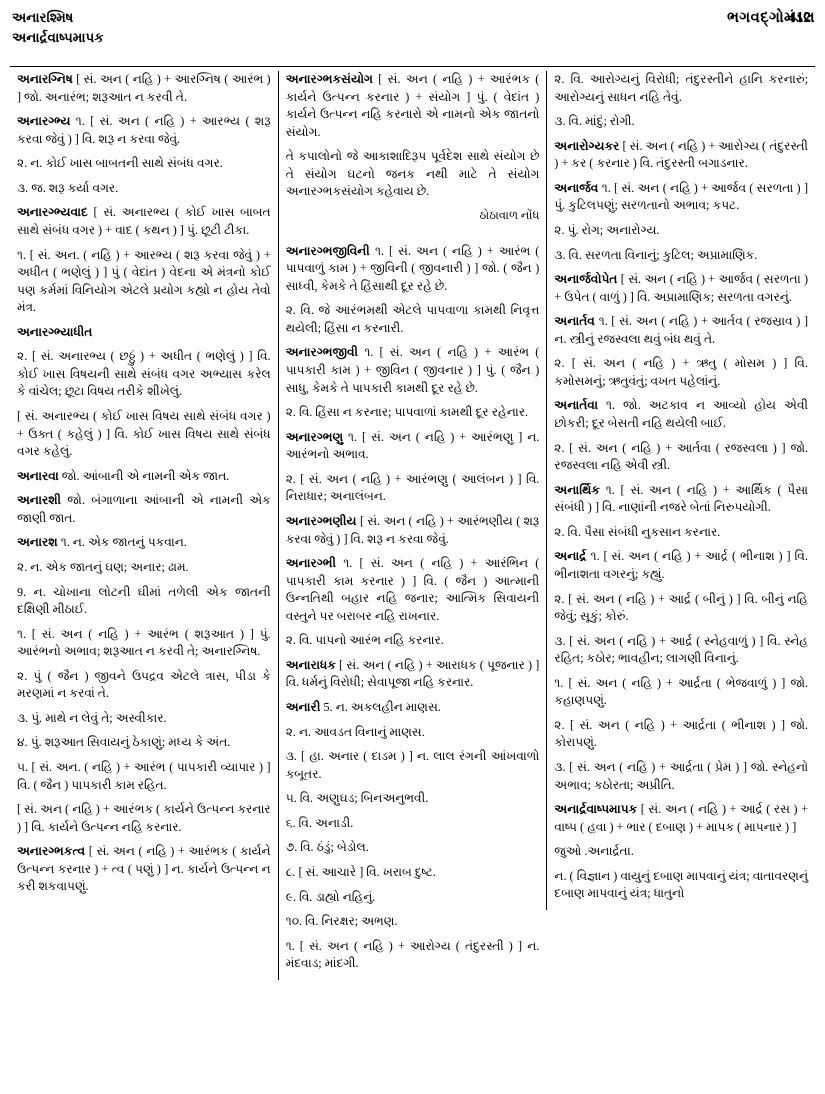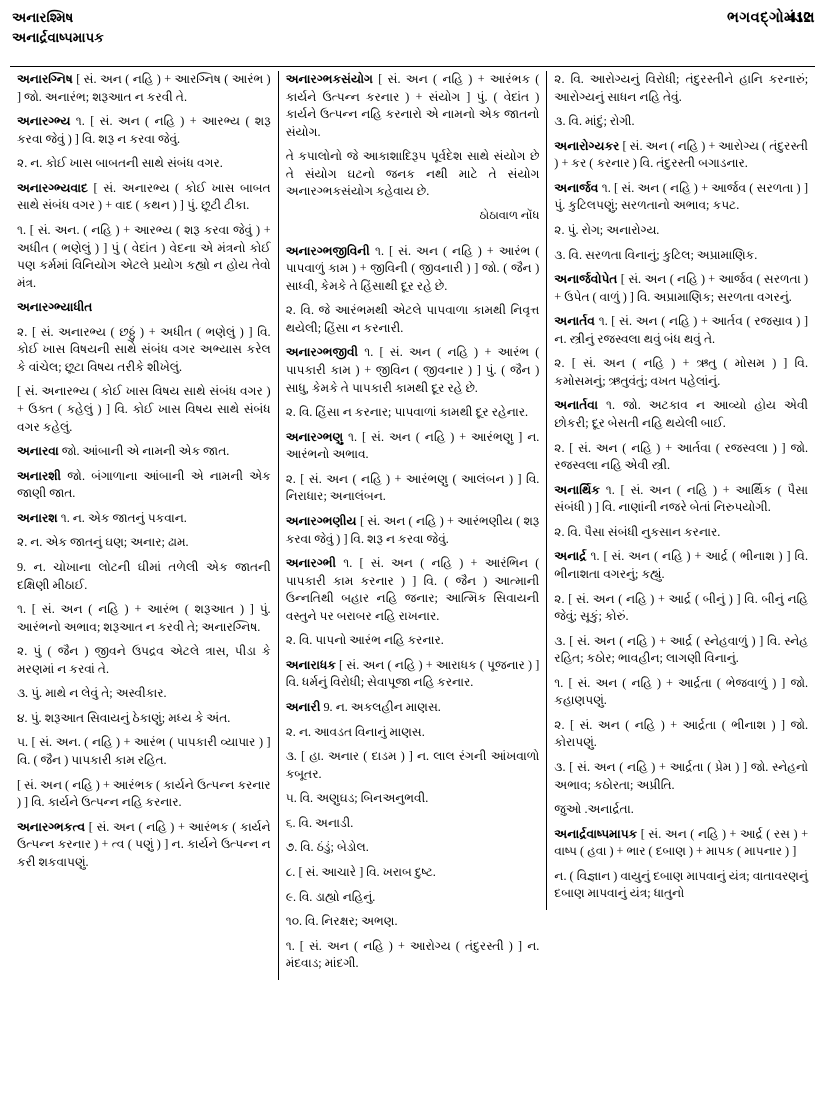--- a/index.html
+++ b/index.html
@@ -105,20 +105,21 @@
   </div>
 
   <hr class="rule">
 
   <div class="cols">
 
     <div class="col">
       <div class="entry"><span class="hw">અનારગ્નિષ</span> <span>[ સં. અન ( નહિ ) + આરગ્નિષ ( આરંભ ) ] જો. અનારંભ; શરૂઆત ન કરવી તે.</span></div>
       <div class="entry"><span class="hw">અનારગ્ભ્ય</span> <span>૧. [ સં. અન ( નહિ ) + આરભ્ય ( શરૂ કરવા જેવું ) ] વિ. શરૂ ન કરવા જેવું.</span></div>
       <div class="entry"><span>૨. ન. કોઈ ખાસ બાબતની સાથે સંબંધ વગર.</span></div>
+      <div class="entry"><span>૩. જ. શરૂ કર્યા વગર.</span></div>
       <div class="entry"><span class="hw">અનારગ્ભ્યવાદ</span> <span>[ સં. અનારભ્ય ( કોઈ ખાસ બાબત સાથે સંબંધ વગર ) + વાદ ( કથન ) ] પું. છૂટી ટીકા.</span></div>
       <div class="entry"><span>૧. [ સં. અન. ( નહિ ) + આરભ્ય ( શરૂ કરવા જેવું ) + અધીત ( ભણેલું ) ] પું ( વેદાંત ) વેદના એ મંત્રનો કોઈ પણ કર્મમાં વિનિયોગ એટલે પ્રયોગ કહ્યો ન હોય તેવો મંત્ર.</span></div>
       <div class="entry"><span class="hw">અનારગ્ભ્યાધીત</span></div>
       <div class="entry"><span class="hw"></span> <span>૨. [ સં. અનારભ્ય ( છઠ્ઠું ) + અધીત ( ભણેલું ) ] વિ. કોઈ ખાસ વિષયની સાથે સંબંધ વગર અભ્યાસ કરેલ કે વાંચેલ; છૂટા વિષય તરીકે શીખેલું.</span></div>
       <div class="entry"><span>[ સં. અનારભ્ય ( કોઈ ખાસ વિષય સાથે સંબંધ વગર ) + ઉક્ત ( કહેલું ) ] વિ. કોઈ ખાસ વિષય સાથે સંબંધ વગર કહેલું.</span></div>
       <div class="entry"><span class="hw">અનારવા</span> <span>જો. આંબાની એ નામની એક જાત.</span></div>
       <div class="entry"><span class="hw">અનારશી</span> <span>જો. બંગાળાના આંબાની એ નામની એક જાણી જાત.</span></div>
       <div class="entry"><span class="hw">અનારશ</span> <span>૧. ન. એક જાતનું પકવાન.</span></div>
       <div class="entry"><span class="hw"></span> <span>૨. ન. એક જાતનું ઘણ; અનાર; ઢામ.</span></div>
       <div class="entry"><span>9. ન. ચોખાના લોટની ઘીમાં તળેલી એક જાતની દક્ષિણી મીઠાઈ.</span></div>
@@ -139,21 +140,21 @@
       <div class="entry"><span class="hw">અનારગ્ભજીવિની</span> <span>૧. [ સં. અન ( નહિ ) + આરંભ ( પાપવાળું કામ ) + જીવિની ( જીવનારી ) ] જો. ( જૈન ) સાધ્વી, કેમકે તે હિંસાથી દૂર રહે છે.</span></div>
       <div class="entry"><span>૨. વિ. જે આરંભમથી એટલે પાપવાળા કામથી નિવૃત્ત થયેલી; હિંસા ન કરનારી.</span></div>
       <div class="entry"><span class="hw">અનારગ્ભજીવી</span> <span>૧. [ સં. અન ( નહિ ) + આરંભ ( પાપકારી કામ ) + જીવિન ( જીવનાર ) ] પું. ( જૈન ) સાધુ, કેમકે તે પાપકારી કામથી દૂર રહે છે.</span></div>
       <div class="entry"><span>૨. વિ. હિંસા ન કરનાર; પાપવાળાં કામથી દૂર રહેનાર.</span></div>
       <div class="entry"><span class="hw">અનારગ્ભણુ</span> <span>૧. [ સં. અન ( નહિ ) + આરંભણુ ] ન. આરંભનો અભાવ.</span></div>
       <div class="entry"><span>૨. [ સં. અન ( નહિ ) + આરંભણુ ( આલંબન ) ] વિ. નિરાધાર; અનાલંબન.</span></div>
       <div class="entry"><span class="hw">અનારગ્ભણીય</span> <span>[ સં. અન ( નહિ ) + આરંભણીય ( શરૂ કરવા જેવું ) ] વિ. શરૂ ન કરવા જેવું.</span></div>
       <div class="entry"><span class="hw">અનારગ્ભી</span> <span>૧. [ સં. અન ( નહિ ) + આરંભિન ( પાપકારી કામ કરનાર ) ] વિ. ( જૈન ) આત્માની ઉન્નતિથી બહાર નહિ જનાર; આત્મિક સિવાયની વસ્તુને પર બરાબર નહિ રાખનાર.</span></div>
       <div class="entry"><span>૨. વિ. પાપનો આરંભ નહિ કરનાર.</span></div>
       <div class="entry"><span class="hw">અનારાધક</span> <span>[ સં. અન ( નહિ ) + આરાધક ( પૂજનાર ) ] વિ. ધર્મનું વિરોધી; સેવાપૂજા નહિ કરનાર.</span></div>
-      <div class="entry"><span class="hw">અનારી</span> <span>9. ન. અકલહીન માણસ.</span></div>
+      <div class="entry"><span class="hw">અનારી</span> <span>5. ન. અકલહીન માણસ.</span></div>
       <div class="entry"><span>૨. ન. આવડત વિનાનું માણસ.</span></div>
       <div class="entry"><span>૩. [ હા. અનાર ( દાડમ ) ] ન. લાલ રંગની આંખવાળો કબૂતર.</span></div>
       <div class="entry"><span>૫. વિ. અણુઘડ; બિનઅનુભવી.</span></div>
       <div class="entry"><span>૬. વિ. અનાડી.</span></div>
       <div class="entry"><span>૭. વિ. ઠંડું; બેડોલ.</span></div>
       <div class="entry"><span>૮. [ સં. આચારે ] વિ. ખરાબ દુષ્ટ.</span></div>
       <div class="entry"><span>૯. વિ. ડાહ્યો નહિનું.</span></div>
       <div class="entry"><span>૧૦. વિ. નિરક્ષર; અભણ.</span></div>
       <div class="entry"><span>૧. [ સં. અન ( નહિ ) + આરોગ્ય ( તંદુરસ્તી ) ] ન. મંદવાડ; માંદગી.</span></div>
       <div class="entry"><span class="hw"></span> <span></span></div>
@@ -172,20 +173,20 @@
       <div class="entry"><span class="hw">અનાર્તવા</span> <span>૧. જો. અટકાવ ન આવ્યો હોય એવી છોકરી; દૂર બેસતી નહિ થયેલી બાઈ.</span></div>
       <div class="entry"><span>૨. [ સં. અન ( નહિ ) + આર્તવા ( રજસ્વલા ) ] જો. રજસ્વલા નહિ એવી સ્ત્રી.</span></div>
       <div class="entry"><span class="hw">અનાર્થિક</span> <span>૧. [ સં. અન ( નહિ ) + આર્થિક ( પૈસા સંબંધી ) ] વિ. નાણાંની નજરે બેતાં નિરુપયોગી.</span></div>
       <div class="entry"><span>૨. વિ. પૈસા સંબંધી નુકસાન કરનાર.</span></div>
       <div class="entry"><span class="hw">અનાર્દ્ર</span> <span>૧. [ સં. અન ( નહિ ) + આર્દ્ર ( ભીનાશ ) ] વિ. ભીનાશતા વગરનું; કહ્યું.</span></div>
       <div class="entry"><span>૨. [ સં. અન ( નહિ ) + આર્દ્ર ( બીનું ) ] વિ. બીનું નહિ જેવું; સૂકું; કોરું.</span></div>
       <div class="entry"><span>૩. [ સં. અન ( નહિ ) + આર્દ્ર ( સ્નેહવાળું ) ] વિ. સ્નેહ રહિત; કઠોર; ભાવહીન; લાગણી વિનાનું.</span></div>
       <div class="entry"><span>૧. [ સં. અન ( નહિ ) + આર્દ્રતા ( ભેજવાળું ) ] જો. કહાણપણું.</span></div>
       <div class="entry"><span class="hw"></span> <span>૨. [ સં. અન ( નહિ ) + આર્દ્રતા ( ભીનાશ ) ] જો. કોરાપણું.</span></div>
       <div class="entry"><span>૩. [ સં. અન ( નહિ ) + આર્દ્રતા ( પ્રેમ ) ] જો. સ્નેહનો અભાવ; કઠોરતા; અપ્રીતિ.</span></div>
+      <div class="entry"><span class="hw">અનાર્દ્રવાષ્પમાપક</span> <span>[ સં. અન ( નહિ ) + આર્દ્ર ( રસ ) + વાષ્પ ( હવા ) + ભાર ( દબાણ ) + માપક ( માપનાર ) ]</span></div>
       <div class="entry"><span>જુઓ .અનાર્દ્રતા.</span></div>
-      <div class="entry"><span class="hw">અનાર્દ્રવાષ્પમાપક</span> <span>[ સં. અન ( નહિ ) + આર્દ્ર ( રસ ) + વાષ્પ ( હવા ) + ભાર ( દબાણ ) + માપક ( માપનાર ) ]</span></div>
       <div class="entry"><span class="hw"></span> <span>ન. ( વિજ્ઞાન ) વાયુનું દબાણ માપવાનું યંત્ર; વાતાવરણનું દબાણ માપવાનું યંત્ર; ધાતુનો</span></div>
       <div class="entry"><span></span></div>
     </div>
 
   </div>
 </div>
 
 </body></html>

